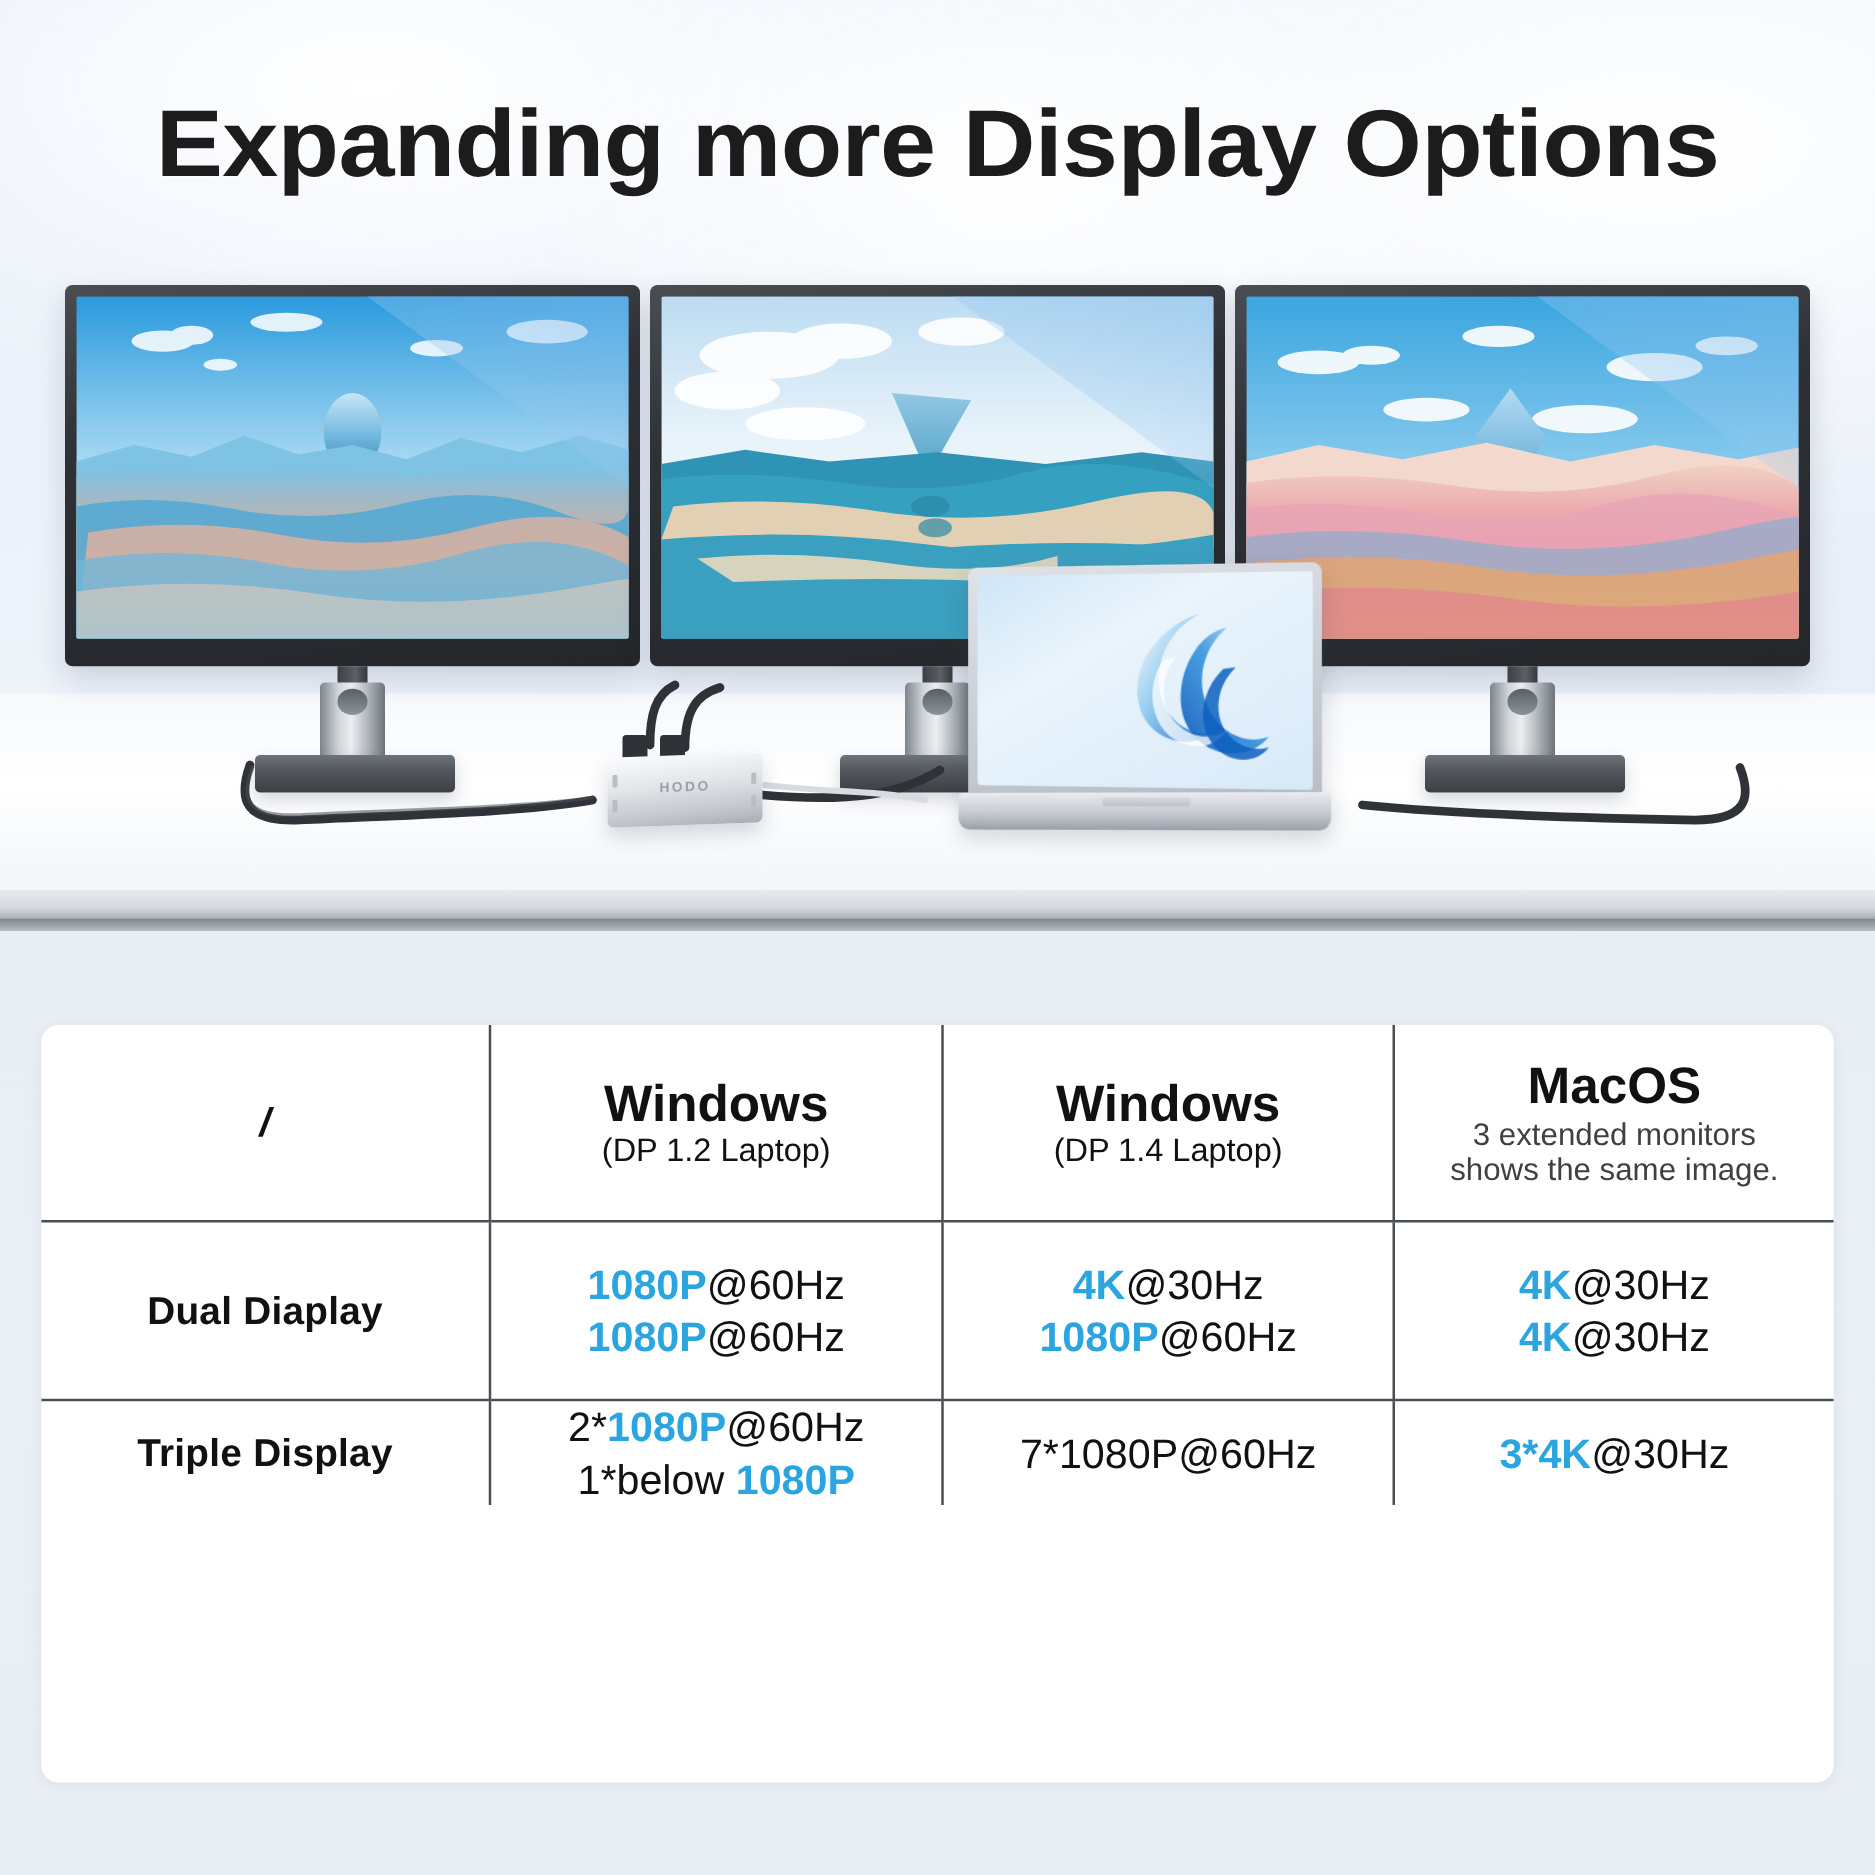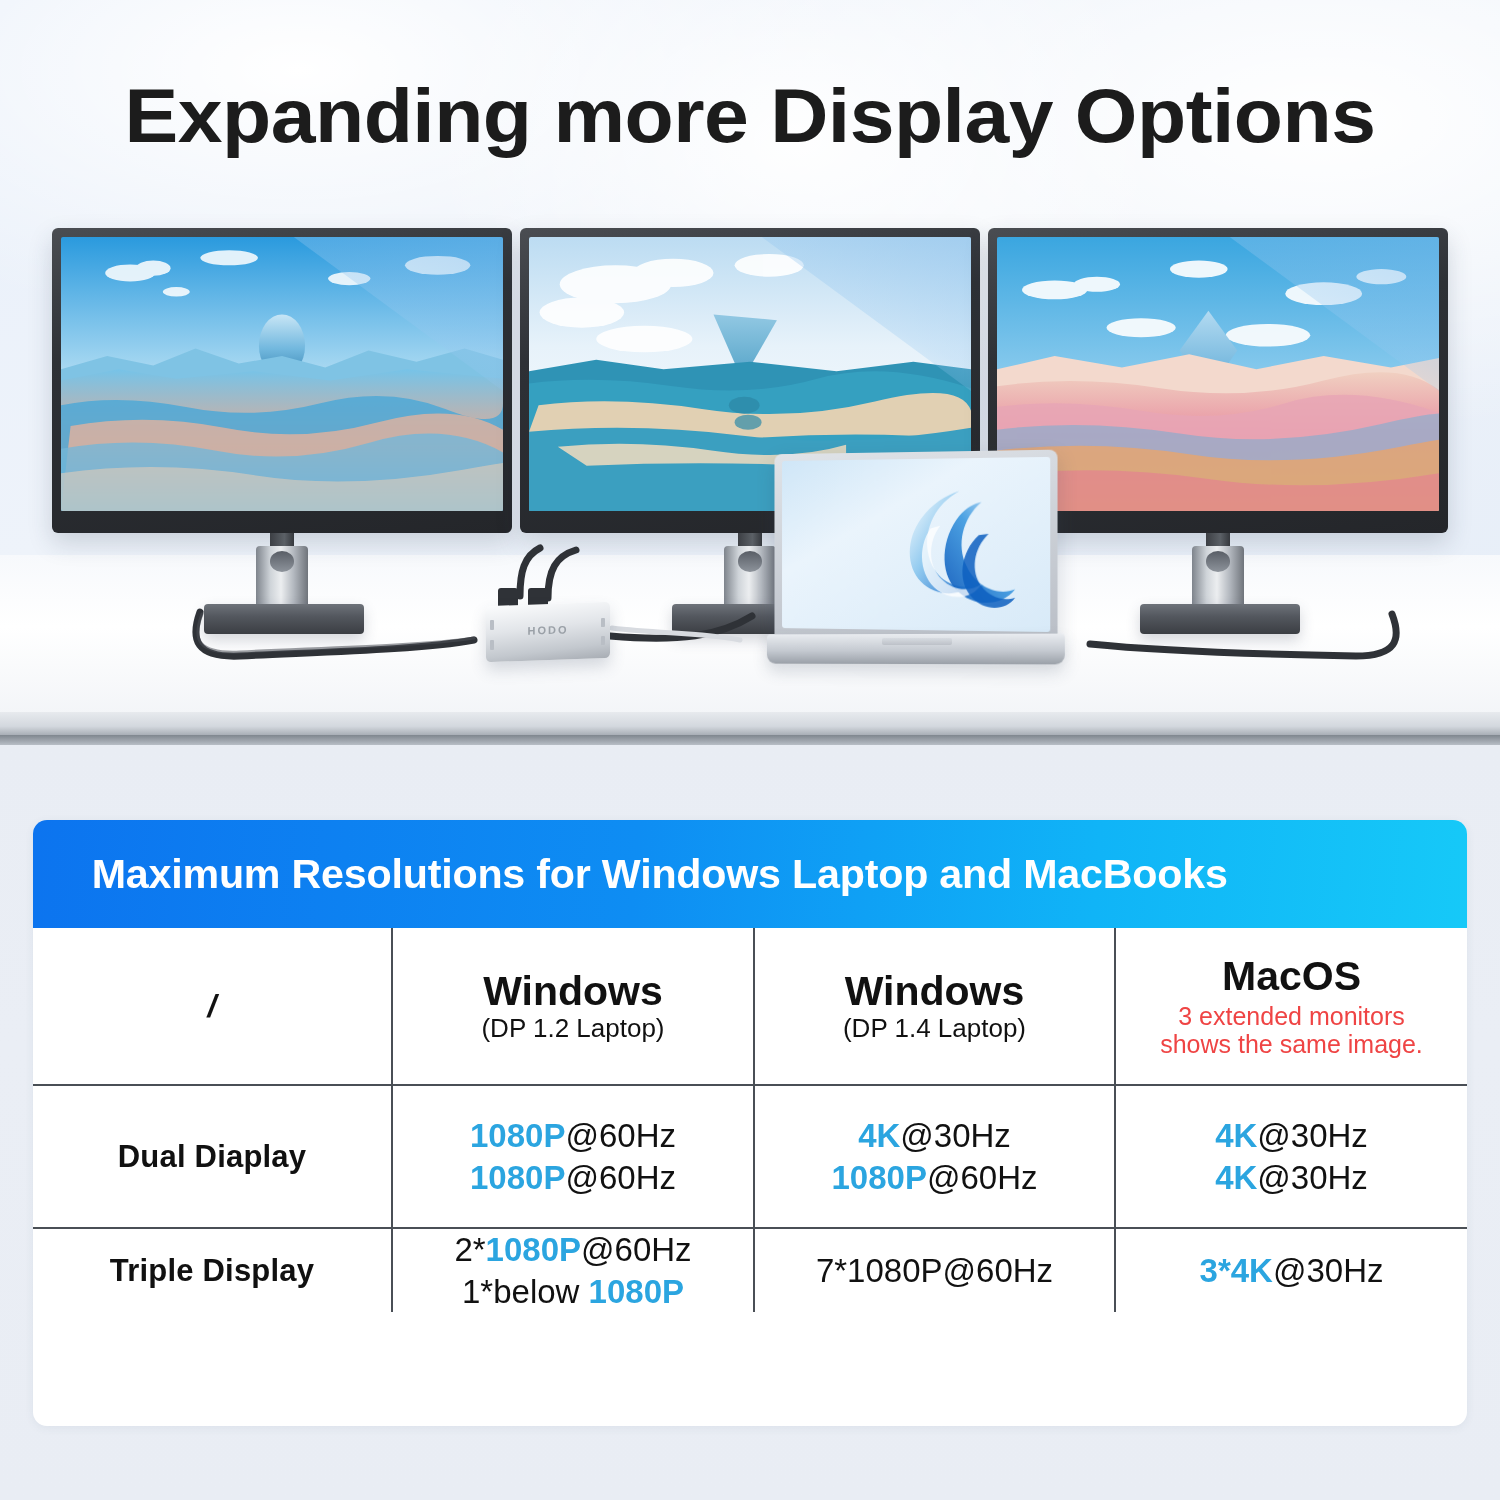--- a/index.html
+++ b/index.html
@@ -159,21 +159,21 @@
   table.res td:last-child{border-right:none;}
   col.c1{width:359px;} col.c2{width:362px;} col.c3{width:361px;} col.c4{width:352px;}
 
   .r-head{height:157px;}
   .r-single{height:113px;}
   .r-dual{height:143px;}
   .r-triple{height:82px;margin-top:10px;}
 
   .os-name{font-size:41px;font-weight:bold;color:#111;line-height:1.08;}
   .os-sub{font-size:26px;color:#111;line-height:1.18;margin-top:0;}
-  .os-note{font-size:25px;color:#ef4444;line-height:1.12;margin-top:3px;}
+  .os-note{font-size:25px;color:#404040;line-height:1.12;margin-top:3px;}
   .slash{font-size:32px;font-weight:bold;color:#111;font-style:italic;}
   .rowlabel{font-size:31px;font-weight:bold;color:#111;letter-spacing:.2px;}
   .val{font-size:33px;color:#111;line-height:1.26;white-space:nowrap;}
   .val b{color:#2ba5e0;font-weight:bold;}
   .val .plain{color:#111;font-weight:normal;}
 </style>
 </head>
 <body>
 
 <div class="page">
@@ -375,23 +375,20 @@
         </div>
       </div>
       <div class="lap-base"></div>
       <div class="lap-trackpad"></div>
     </div>
   </div>
 
   <div class="lower"></div>
 
   <div class="card">
-    <div class="card-head">
-      <div class="card-head-title">Maximum Resolutions for Windows Laptop and MacBooks</div>
-    </div>
 
     <table class="res">
       <colgroup>
           <col class="c1">
           <col class="c2">
           <col class="c3">
           <col class="c4">
         </colgroup>
       <tbody>
         <tr class="r-head">

